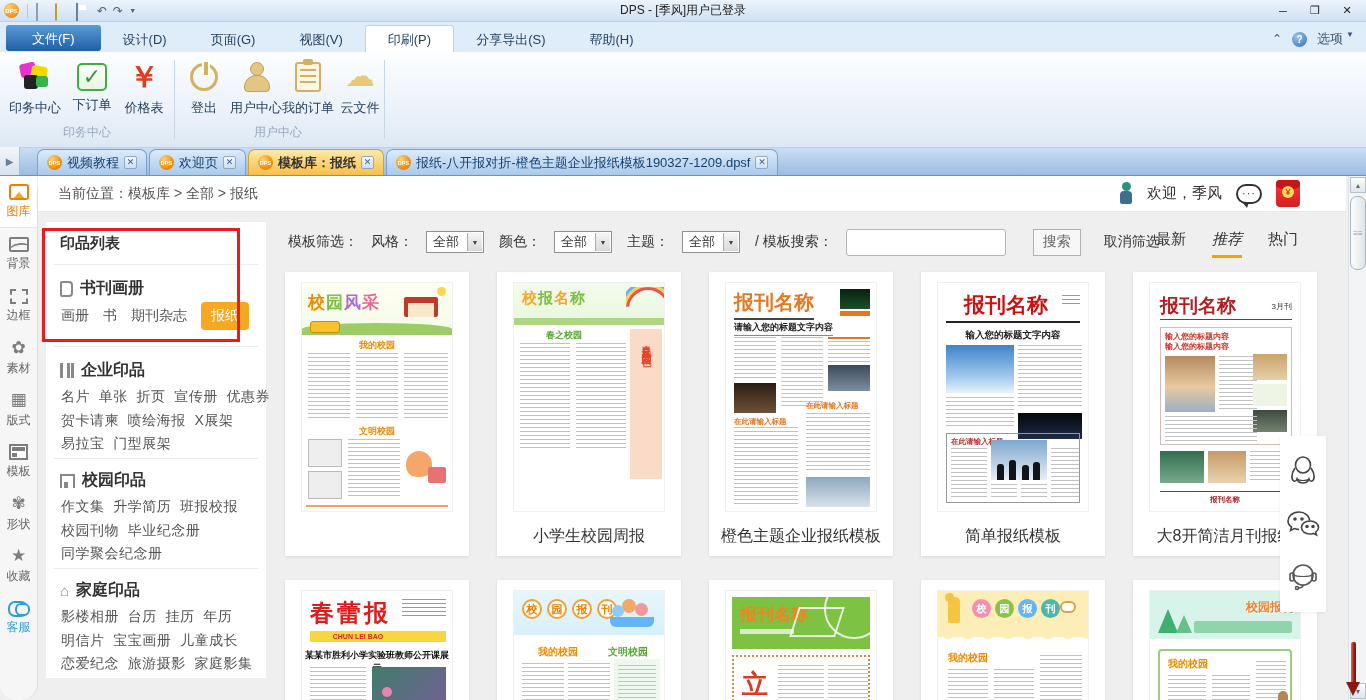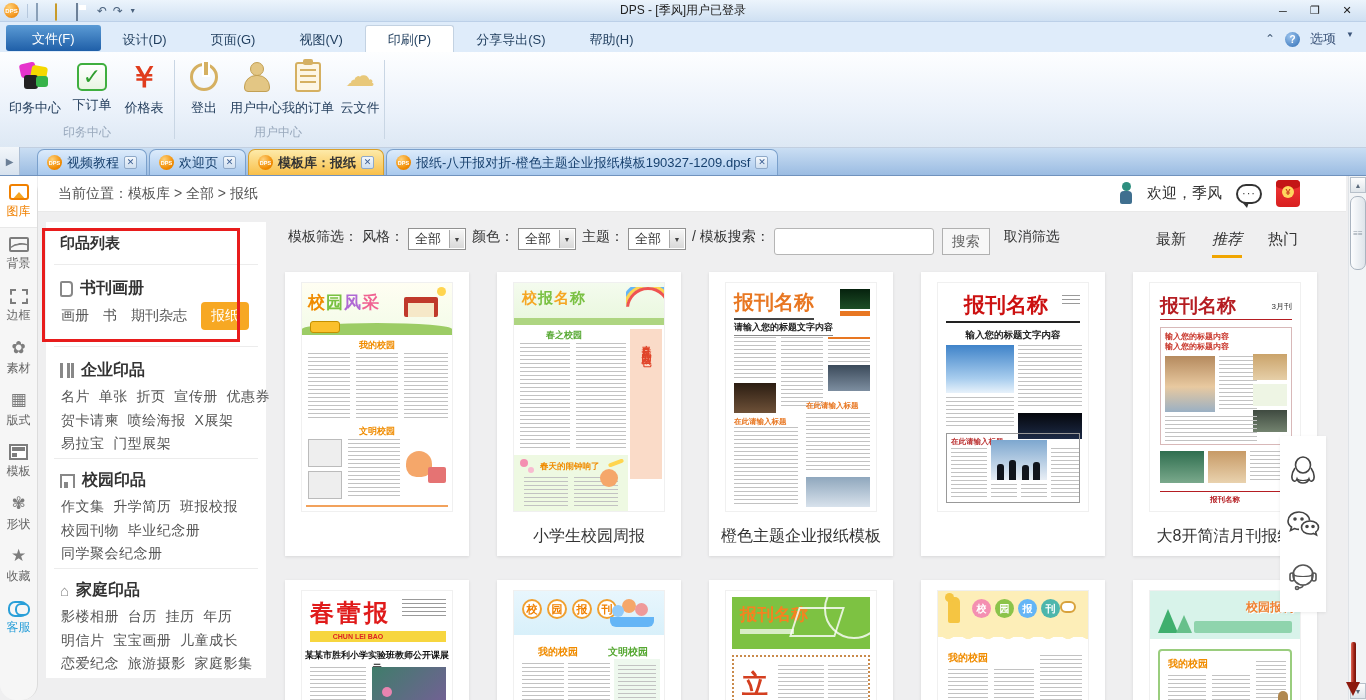--- a/index.html
+++ b/index.html
@@ -25,21 +25,21 @@
   .win-controls { margin-left:auto; display:flex; gap:2px; z-index:2; }
   .win-btn { width:30px; height:18px; display:flex; align-items:center; justify-content:center; font-size:11px; color:#222; }
 
   
   .menubar { position:absolute; left:0; top:22px; width:100%; height:30px; background:#dfecfa; display:flex; align-items:flex-end; padding-left:6px; }
   .menu-item { padding:5px 22px; font-size:13px; color:#1e3c5c; height:26px; }
   .menu-item.file { background:linear-gradient(#5b9bd5,#1f5fa8); color:#fff; border-radius:3px; margin-bottom:1px; padding:5px 26px; }
   .menu-item.active { background:#fff; border:1px solid #c3d2e2; border-bottom:none; border-radius:3px 3px 0 0; height:27px; }
   .menubar-right { margin-left:auto; display:flex; align-items:center; gap:10px; padding:0 12px 4px 0; color:#4a617c; font-size:12px; }
   .help-ic { width:15px; height:15px; border-radius:50%; background:radial-gradient(circle at 35% 30%,#9cc4ee,#2d6cb4); color:#fff; font-size:10px; font-weight:bold; display:flex; align-items:center; justify-content:center; }
-  .opt { display:flex; align-items:flex-start; gap:10px; color:#3c557a; font-size:13px; }
+  .opt { display:flex; align-items:flex-start; gap:3px; color:#3c557a; font-size:13px; }
   .opt .caret { font-size:8px; }
 
   
   .ribbon { position:absolute; left:0; top:52px; width:100%; height:96px;
     background:linear-gradient(#fdfeff,#eaf1fa 65%,#dde8f4); border-bottom:1px solid #c2cfe0; }
   .rgroup { position:absolute; top:2px; bottom:2px; }
   .rbtns { display:flex; align-items:flex-start; height:72px; }
   .rbtn { display:flex; flex-direction:column; align-items:center; padding:6px 8px 0; min-width:52px; }
   .rbtn .lbl { font-size:13px; color:#27415f; margin-top:5px; white-space:nowrap; }
   .glabel { position:absolute; bottom:4px; left:0; right:0; text-align:center; color:#98a8bc; font-size:12px; }
@@ -119,25 +119,25 @@
   .lp-links { position:absolute; left:15px; top:80px; display:flex; align-items:center; gap:14px; font-size:14px; color:#555; }
   .np-btn { background:#f7a823; color:#fff; padding:5px 10px; border-radius:4px; font-size:14px; }
   .ic-book { width:13px; height:16px; border:2px solid #888; border-radius:2px 4px 4px 2px; }
   .ic-biz { width:14px; height:15px; border-left:3px solid #888; border-right:3px solid #888; background:linear-gradient(to right,transparent 4px,#888 4px 7px,transparent 7px); }
   .ic-sch { width:15px; height:14px; border:2px solid #888; border-bottom:none; position:relative; }
   .ic-sch::after { content:""; position:absolute; left:2px; bottom:0; width:4px; height:6px; background:#888; }
   .gh { color:#888; font-size:15px; line-height:15px; }
   .redbox { position:absolute; left:4px; top:16px; width:198px; height:114px; border:3px solid #e81c1c; z-index:5; pointer-events:none; }
 
   
-  .filterbar { position:absolute; left:250px; top:16px; height:28px; display:flex; gap:4px; font-size:14px; color:#333; white-space:nowrap; }
+  .filterbar { position:absolute; left:250px; top:16px; height:28px; display:flex; align-items:center; gap:13px; font-size:14px; color:#333; white-space:nowrap; }
   .fsel { width:58px; height:22px; border:1px solid #919191; background:#fff; display:flex; align-items:center; position:relative; font-size:13px; padding-left:6px; margin-right:2px; }
   .fsel .dd { position:absolute; right:1px; top:1px; bottom:1px; width:15px; background:linear-gradient(#f6f6f6,#d9d9d9); border-left:1px solid #aaa; font-size:7px; color:#444; display:flex; align-items:center; justify-content:center; }
   .fsearch { width:160px; height:27px; border:1px solid #b5b5b5; border-radius:3px; background:#fff; font-size:13px; padding:0 8px; font-family:inherit; }
-  .fbtn { height:27px; padding:0 9px; border:1px solid #b0b0b0; background:#f7f7f7; font-size:14px; color:#666; display:flex; align-items:center; margin-left:4px; }
+  .fbtn { height:27px; padding:0 9px; border:1px solid #b0b0b0; background:#f7f7f7; font-size:14px; color:#666; display:flex; align-items:center; margin-left:14px; }
   .fcancel { font-size:14px; color:#333; margin-left:10px; }
   .sortbar { position:absolute; right:48px; top:18px; display:flex; gap:26px; font-size:15px; color:#333; }
   .sort-item { padding-bottom:6px; }
   .sort-item.active { border-bottom:3px solid #f0a500;font-style:italic; }
 
   
   .card { position:absolute; width:184px; height:284px; background:#fff; box-shadow:0 1px 3px rgba(0,0,0,.10); }
   .thumb { position:absolute; left:16px; top:10px; width:152px; height:230px; background:#fff; overflow:hidden; border:1px solid #f0f0f0; }
   .caption { position:absolute; left:0; bottom:9px; width:100%; text-align:center; font-size:16px; color:#333; }
   .ft { background:repeating-linear-gradient(to bottom,#c2c2c2 0 1px,transparent 1px 4px); }
@@ -441,29 +441,20 @@
         </span>
         <span class="abs" style="right:-6px;top:4px;width:44px;height:44px;border-radius:50%;border:3px solid #ef5350;box-shadow:0 0 0 3px #ffd54f,0 0 0 6px #64b5f6;clip-path:inset(0 0 55% 0)"></span>
         <span class="abs" style="left:0;bottom:0;right:0;height:7px;background:#aed581"></span>
       </div>
       <div class="abs" style="left:0;top:46px;width:100px;text-align:center;color:#56a832;font-size:9px;font-weight:bold">春之校园</div>
       <div class="ft abs" style="left:6px;top:60px;width:50px;height:108px"></div>
       <div class="ft abs" style="left:62px;top:60px;width:50px;height:108px"></div>
       <div class="abs" style="right:2px;top:46px;width:32px;height:150px;background:#fadbc8">
         <span class="abs" style="left:9px;top:8px;writing-mode:vertical-rl;color:#e0452a;font-size:10px;font-weight:bold;letter-spacing:3px">春风的颜色</span>
       </div>
-      <div class="abs" style="left:0;top:172px;right:36px;height:58px;background:#eef9e2">
-        <span class="abs" style="left:26px;top:6px;color:#f08c00;font-size:8.5px;font-weight:bold">春天的闹钟响了</span>
-        <span class="abs" style="left:6px;top:4px;width:8px;height:8px;border-radius:50%;background:#f48fb1"></span>
-        <span class="abs" style="left:14px;top:12px;width:6px;height:6px;border-radius:50%;background:#f8bbd0"></span>
-        <div class="ft abs" style="left:10px;top:22px;width:44px;height:30px"></div>
-        <div class="ft abs" style="left:60px;top:22px;width:44px;height:30px"></div>
-        <span class="abs" style="right:10px;top:14px;width:18px;height:18px;border-radius:50%;background:#f5a76a"></span>
-        <span class="abs" style="right:4px;top:6px;width:16px;height:4px;background:#ffd54f;border-radius:2px;transform:rotate(-20deg)"></span>
-      </div>
     </div>
     <div class="caption">小学生校园周报</div>
   </div>
 
   <div class="card" style="left:671px;top:60px">
     <div class="thumb">
       <span class="abs mast-serif" style="left:8px;top:6px;font-size:20px;color:#e87722;border-bottom:2px solid #444;padding-bottom:2px">报刊名称</span>
       <span class="abs" style="right:6px;top:6px;width:30px;height:20px;background:linear-gradient(#06220e,#1d4d26)"></span>
       <span class="abs" style="right:6px;top:28px;width:30px;height:5px;background:#e87722"></span>
       <span class="abs" style="left:8px;top:38px;font-size:9px;font-weight:bold;color:#222;border-bottom:1px solid #888;padding-bottom:1px">请输入您的标题文字内容</span>
@@ -500,20 +491,21 @@
           <span class="abs" style="left:6px;bottom:0;width:7px;height:16px;background:#10141c;border-radius:3px 3px 0 0"></span>
           <span class="abs" style="left:18px;bottom:0;width:7px;height:20px;background:#10141c;border-radius:3px 3px 0 0"></span>
           <span class="abs" style="left:31px;bottom:0;width:7px;height:15px;background:#10141c;border-radius:3px 3px 0 0"></span>
           <span class="abs" style="left:42px;bottom:0;width:7px;height:18px;background:#10141c;border-radius:3px 3px 0 0"></span>
         </span>
         <div class="ft abs" style="left:44px;top:50px;width:26px;height:16px"></div>
         <div class="ft abs" style="left:74px;top:50px;width:26px;height:16px"></div>
         <div class="ft abs" style="left:104px;top:14px;width:28px;height:52px"></div>
       </div>
     </div>
+    <div class="caption">简单报纸模板</div>
   </div>
 
   <div class="card" style="left:1095px;top:60px">
     <div class="thumb">
       <span class="abs mast-serif" style="left:10px;top:10px;font-size:19px;color:#b51d22">报刊名称</span>
       <span class="abs" style="right:8px;top:18px;font-size:8px;color:#333">3月刊</span>
       <div class="abs" style="left:10px;top:36px;right:8px;height:1px;background:#b51d22"></div>
       <div class="abs" style="left:10px;top:44px;right:8px;height:118px;border:1px solid #d8b8b8">
         <span class="abs" style="left:4px;top:3px;color:#c9372c;font-size:8px;font-weight:bold">输入您的标题内容</span>
         <span class="abs" style="left:4px;top:13px;color:#c9372c;font-size:8px;font-weight:bold">输入您的标题内容</span>

